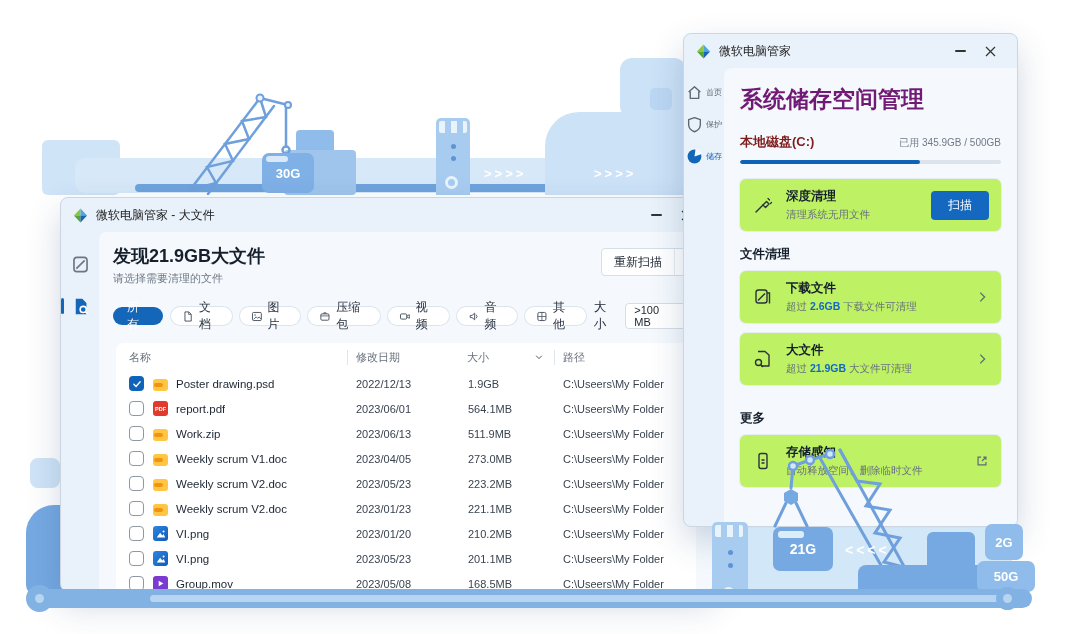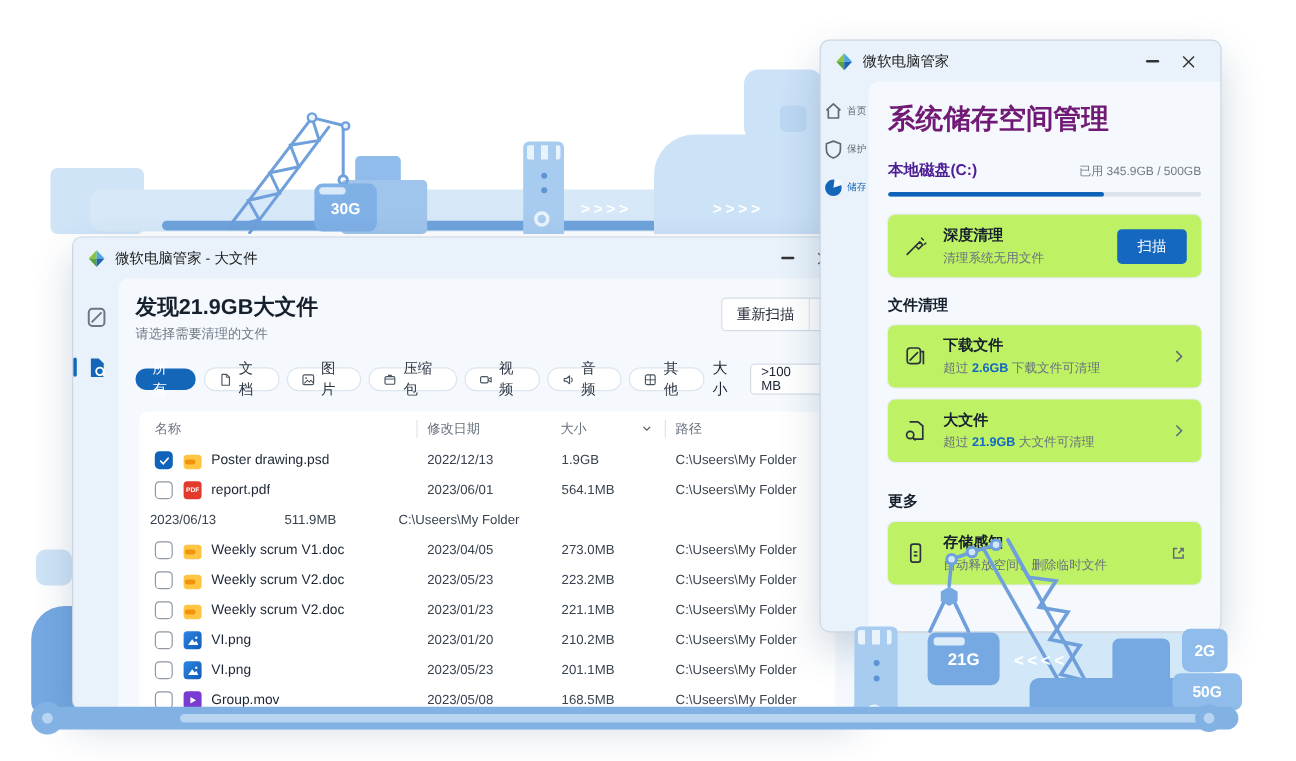--- a/index.html
+++ b/index.html
@@ -106,21 +106,21 @@
 
   
   .side-win{left:683px;top:33px;width:335px;height:494px;z-index:25;}
   .side-win .wsidebar{width:40px;padding-top:16px;gap:15px;}
   .snav{display:flex;flex-direction:row;align-items:center;gap:2px;cursor:default;}
   .snav .nlabel{font-size:9px;color:#5d6770;transform:scale(.9);}
   .snav.active .nlabel{color:#1467B8;}
   .side-win .wcontent{padding:10px 16px 0 16px;}
   .sw-h1{font-size:23px;font-weight:bold;color:#701a75;margin-top:6px;}
   .diskrow{display:flex;align-items:baseline;margin-top:18px;}
-  .diskname{font-size:13px;font-weight:bold;color:#4c1d95;}
+  .diskname{font-size:13px;font-weight:bold;color:#7f1d1d;}
   .diskusage{margin-left:auto;font-size:10px;color:#707a86;}
   .ptrack{margin-top:9px;height:4px;border-radius:2px;background:#DCE3EB;overflow:hidden;}
   .pfill{height:100%;background:#0E63B8;border-radius:2px;}
   .card{background:#bef264;border-radius:6px;padding:9px 12px;display:flex;align-items:center;gap:12px;min-height:52px;box-shadow:0 0 0 1px rgba(190,202,216,.25);}
   .deepcard{margin-top:15px;}
   .card .ctxt{min-width:0;flex:1;}
   .ctitle{font-size:12.5px;font-weight:bold;color:#16202c;}
   .csub{font-size:10.5px;color:#68727e;margin-top:3px;white-space:nowrap;}
   .csub .hl{color:#1467C5;font-weight:bold;}
   .scanbtn{background:#1568BF;color:#fff;font-size:12px;border-radius:4px;padding:6px 17px;flex:none;cursor:default;}
@@ -347,20 +347,25 @@
                 <span class="c-name">
                   <span class="cbox"></span>
                   <span class="fico fico-pdf">PDF</span>
                   <span class="fname">report.pdf</span>
                 </span>
                 <span class="c-date cell-txt">2023/06/01</span>
                 <span class="c-size cell-txt">564.1MB</span>
                 <span class="c-path cell-txt">C:\Useers\My Folder</span>
               </div>
               <div class="trow">
+                <span class="c-name">
+                  <span class="cbox"></span>
+                  <span class="fico fico-archive"></span>
+                  <span class="fname">Work.zip</span>
+                </span>
                 <span class="c-date cell-txt">2023/06/13</span>
                 <span class="c-size cell-txt">511.9MB</span>
                 <span class="c-path cell-txt">C:\Useers\My Folder</span>
               </div>
               <div class="trow">
                 <span class="c-name">
                   <span class="cbox"></span>
                   <span class="fico fico-archive"></span>
                   <span class="fname">Weekly scrum V1.doc</span>
                 </span>

